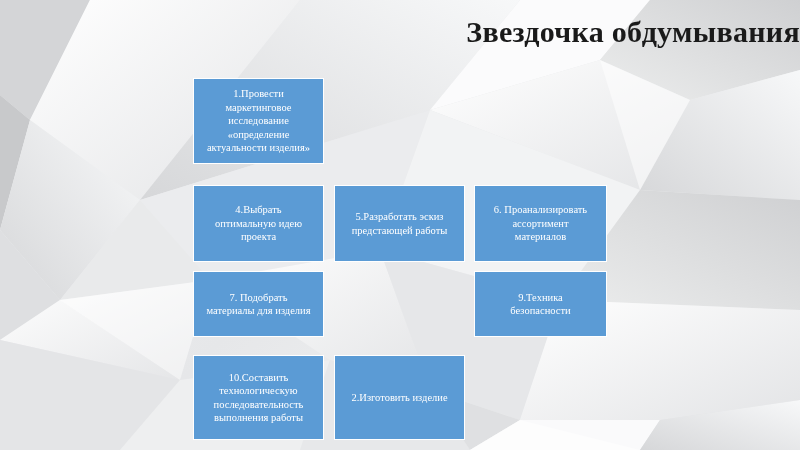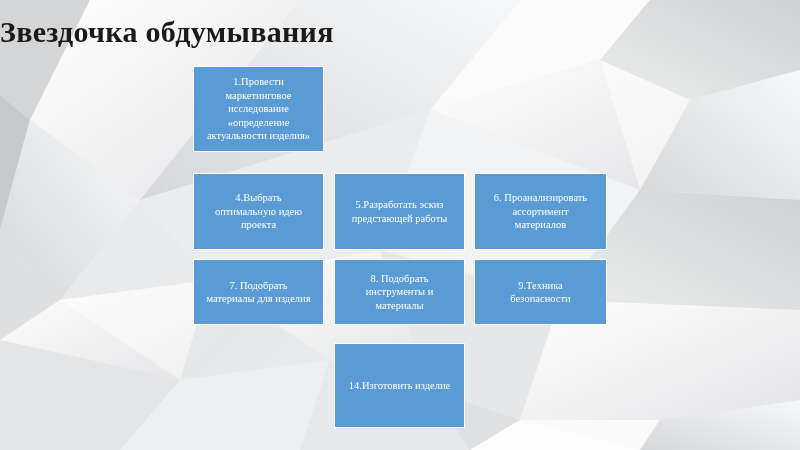--- a/index.html
+++ b/index.html
@@ -33,21 +33,21 @@
     height: 450px;
     pointer-events: none;
   }
 
   
   #title {
     position: absolute;
     top: 12px;
     left: 0;
     width: 800px;
-    text-align: left;
+    text-align: right;
     font-size: 30px;
     font-weight: bold;
     color: #1a1a1a;
     letter-spacing: 0.3px;
     line-height: 40px;
     font-family: "Liberation Serif", "DejaVu Serif", serif;
   }
 
   
   #grid {
@@ -65,20 +65,21 @@
     color: #ffffff;
     display: flex;
     align-items: center;
     justify-content: center;
     text-align: center;
     font-size: 10.5px;
     line-height: 13.5px;
     padding: 3px 12px;
     font-family: "Liberation Serif", "DejaVu Serif", serif;
     overflow: hidden;
+    margin-top: 12px;
   }
 
   .cell .cell-text {
     display: block;
     width: 100%;
   }
 
   
   .col-1 { left: 0px;   width: 131px; }
   .col-2 { left: 141px; width: 131px; }
@@ -157,25 +158,25 @@
     <div class="cell col-2 row-2">
       <span class="cell-text">5.Разработать эскиз предстающей работы</span>
     </div>
     <div class="cell col-3 row-2">
       <span class="cell-text">6. Проанализировать ассортимент материалов</span>
     </div>
 
     <div class="cell col-1 row-3">
       <span class="cell-text">7. Подобрать материалы для изделия</span>
     </div>
-    <div class="cell col-2 row-3">
-      <span class="cell-text">8. Подобрать инструменты и материалы</span>
-    </div>
     <div class="cell col-3 row-3">
       <span class="cell-text">9.Техника безопасности</span>
     </div>
 
+    <div class="cell col-1 row-4">
+      <span class="cell-text">10.Составить технологическую последовательность выполнения работы</span>
+    </div>
     <div class="cell col-2 row-4">
-      <span class="cell-text">14.Изготовить изделие</span>
+      <span class="cell-text">2.Изготовить изделие</span>
     </div>
 
   </div>
 </div>
 
 </body></html>

